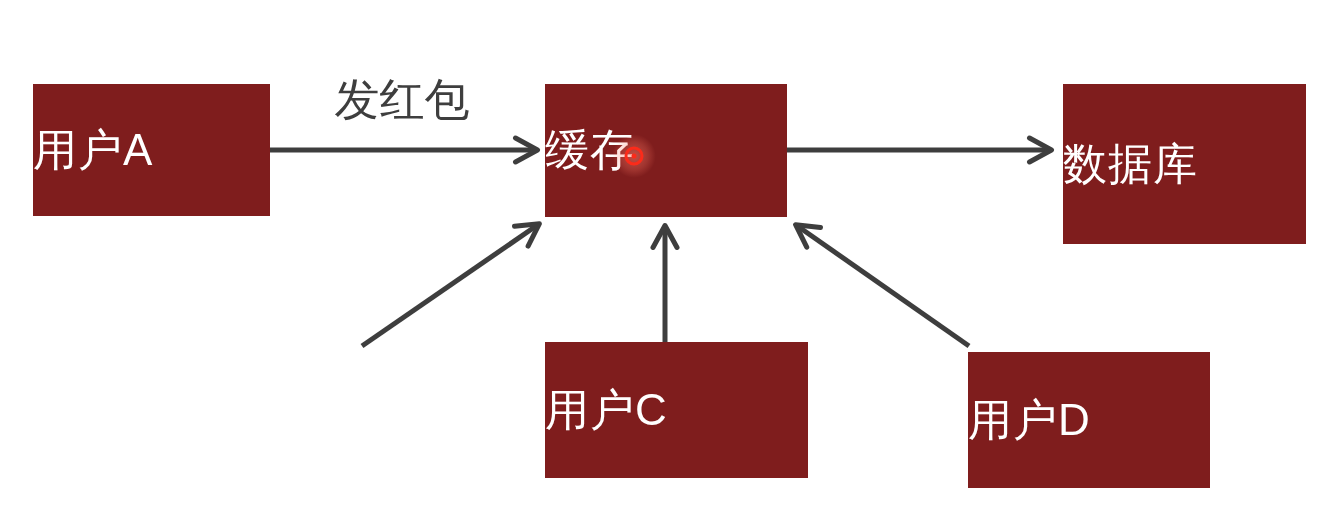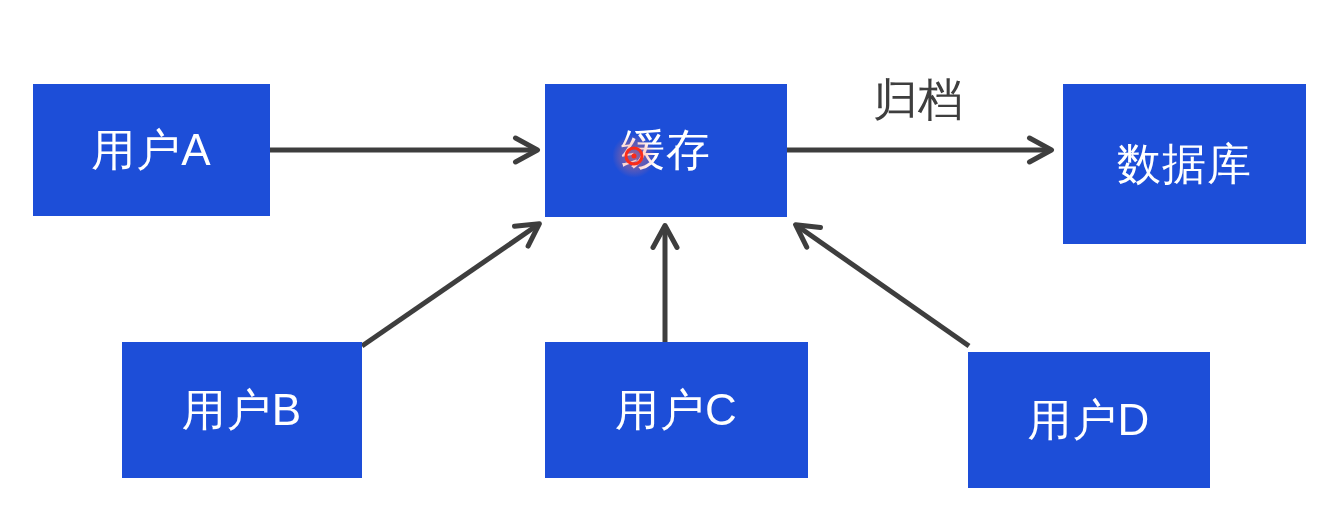--- a/index.html
+++ b/index.html
@@ -18,25 +18,25 @@
   .arrow-layer {
     position: absolute;
     left: 0;
     top: 0;
     width: 1343px;
     height: 506px;
     pointer-events: none;
   }
   .node {
     position: absolute;
-    background: #1d4ed8;
+    background: #7f1d1d;
     color: #ffffff;
     display: flex;
     align-items: center;
-    justify-content: center;
+    justify-content: flex-start;
     font-size: 44px;
     letter-spacing: 1px;
     user-select: none;
   }
   .edge-label {
     position: absolute;
     color: #3e3e3e;
     font-size: 45px;
     white-space: nowrap;
     transform: translateX(-50%);
@@ -101,34 +101,31 @@
   </div>
 
   <div class="node" style="left:545px; top:84px; width:242px; height:133px;">
     <span>缓存</span>
   </div>
 
   <div class="node" style="left:1063px; top:84px; width:243px; height:160px;">
     <span>数据库</span>
   </div>
 
-  <div class="node" style="left:122px; top:342px; width:240px; height:136px;">
-    <span>用户B</span>
-  </div>
 
   <div class="node" style="left:545px; top:342px; width:263px; height:136px;">
     <span>用户C</span>
   </div>
 
   <div class="node" style="left:968px; top:352px; width:242px; height:136px;">
     <span>用户D</span>
   </div>
 
+  <div class="edge-label" style="left:402px; top:70px;">发红包</div>
 
-  <div class="edge-label" style="left:918px; top:70px;">归档</div>
 
   <div class="cursor" style="left:634px; top:156px;">
     <span class="glow"></span>
     <span class="ring"></span>
     <span class="dot"></span>
   </div>
 
 </div>
 
 </body></html>

